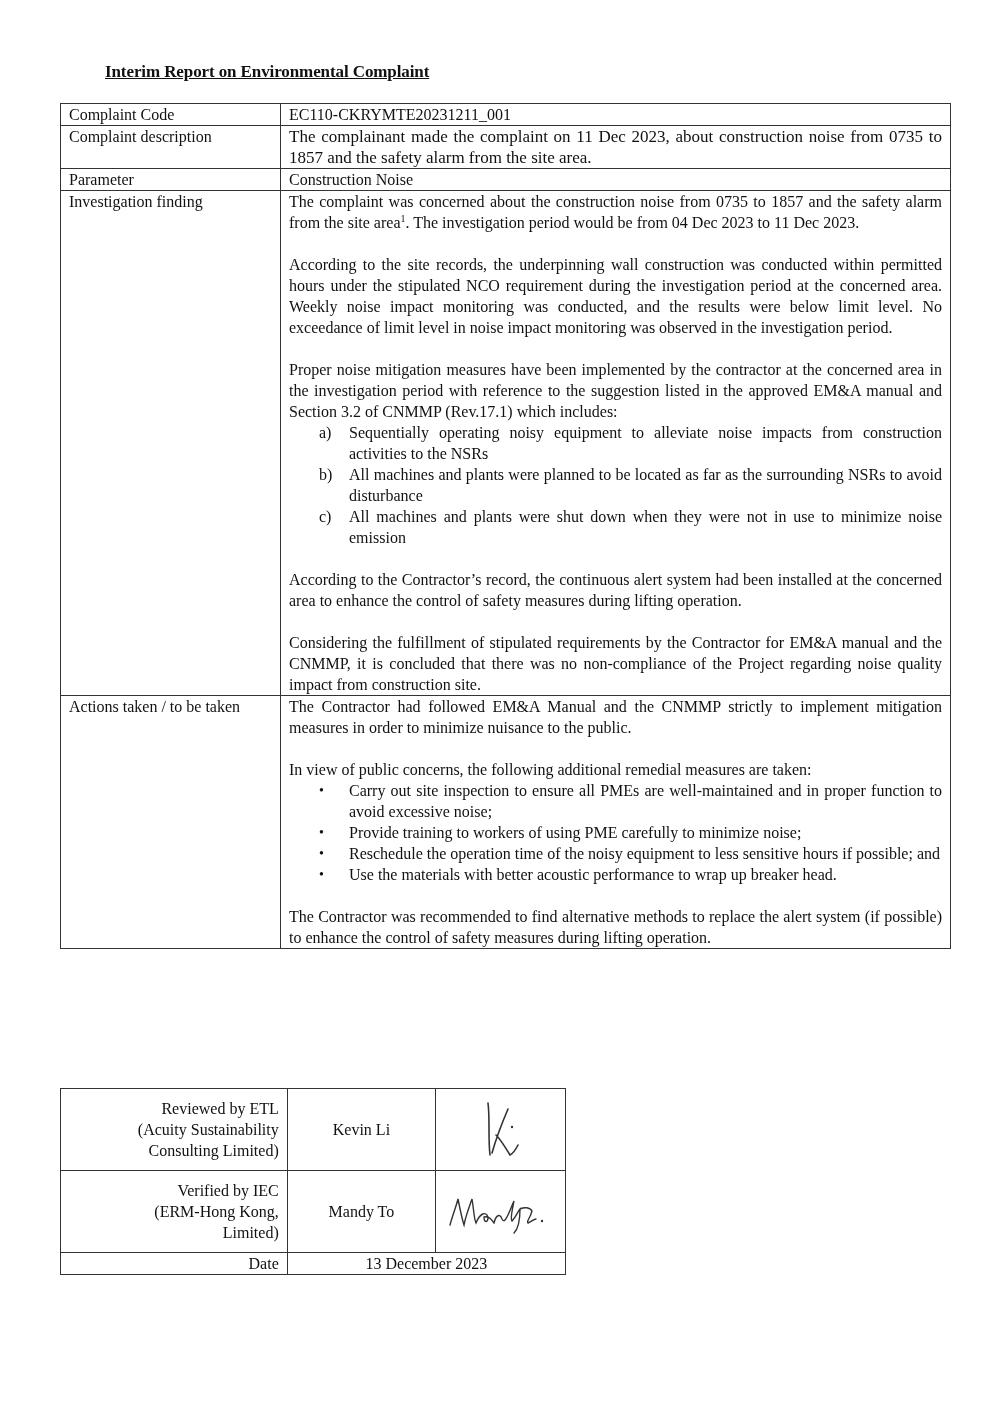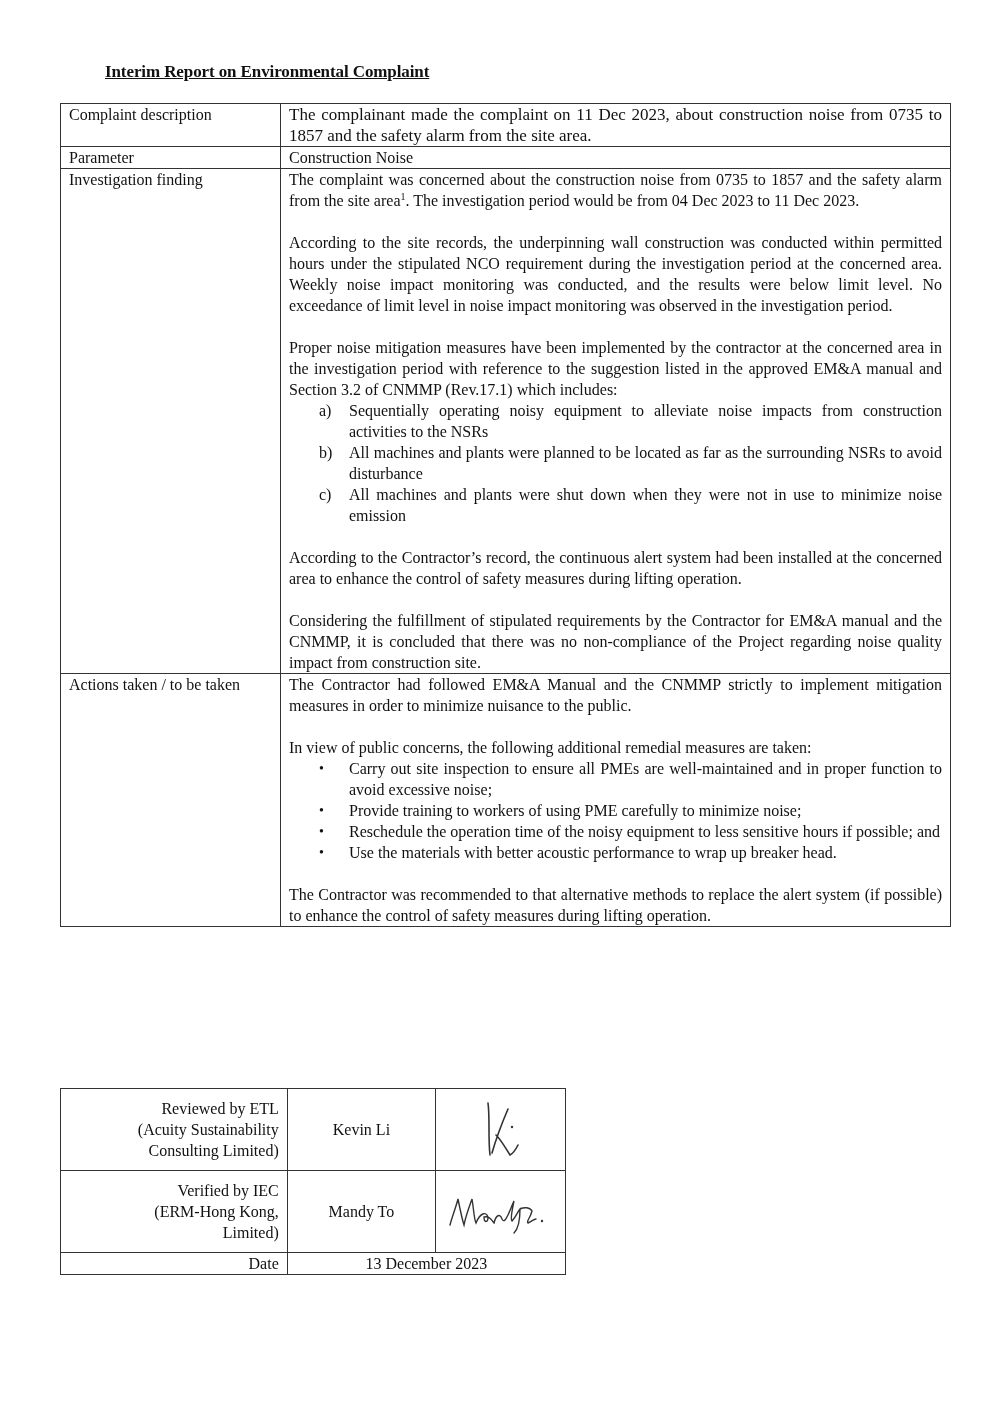--- a/index.html
+++ b/index.html
@@ -26,20 +26,24 @@
   table.sig td.date { text-align: center; }
   .sigsvg { display: block; margin: 0 auto; }
 </style>
 </head>
 <body>
 
 <div class="title">Interim Report on Environmental Complaint</div>
 
 <table class="main">
   <tbody>
+  <tr>
+    <td class="lbl">Complaint Code</td>
+    <td>EC110-CKRYMTE20231211_001</td>
+  </tr>
   <tr>
     <td class="lbl">Complaint description</td>
     <td class="just" style="font-size:17px;">The complainant made the complaint on 11 Dec 2023, about construction noise from 0735 to 1857 and the safety alarm from the site area.</td>
   </tr>
   <tr>
     <td class="lbl">Parameter</td>
     <td>Construction Noise</td>
   </tr>
   <tr>
     <td class="lbl">Investigation finding</td>
@@ -66,21 +70,21 @@
       <p>The Contractor had followed EM&amp;A Manual and the CNMMP strictly to implement mitigation measures in order to minimize nuisance to the public.</p>
       <div class="gap"></div>
       <p>In view of public concerns, the following additional remedial measures are taken:</p>
       <ul class="bul">
         <li><span class="mk">•</span><span>Carry out site inspection to ensure all PMEs are well-maintained and in proper function to avoid excessive noise;</span></li>
         <li><span class="mk">•</span><span>Provide training to workers of using PME carefully to minimize noise;</span></li>
         <li><span class="mk">•</span><span>Reschedule the operation time of the noisy equipment to less sensitive hours if possible; and</span></li>
         <li><span class="mk">•</span><span>Use the materials with better acoustic performance to wrap up breaker head.</span></li>
       </ul>
       <div class="gap"></div>
-      <p>The Contractor was recommended to that alternative methods to replace the alert system (if possible) to enhance the control of safety measures during lifting operation.</p>
+      <p>The Contractor was recommended to find alternative methods to replace the alert system (if possible) to enhance the control of safety measures during lifting operation.</p>
     </td>
   </tr>
 </tbody>
   </table>
 
 <table class="sig">
   <tbody>
   <tr style="height:82px;">
     <td class="role">
       <div>Reviewed by ETL</div>

